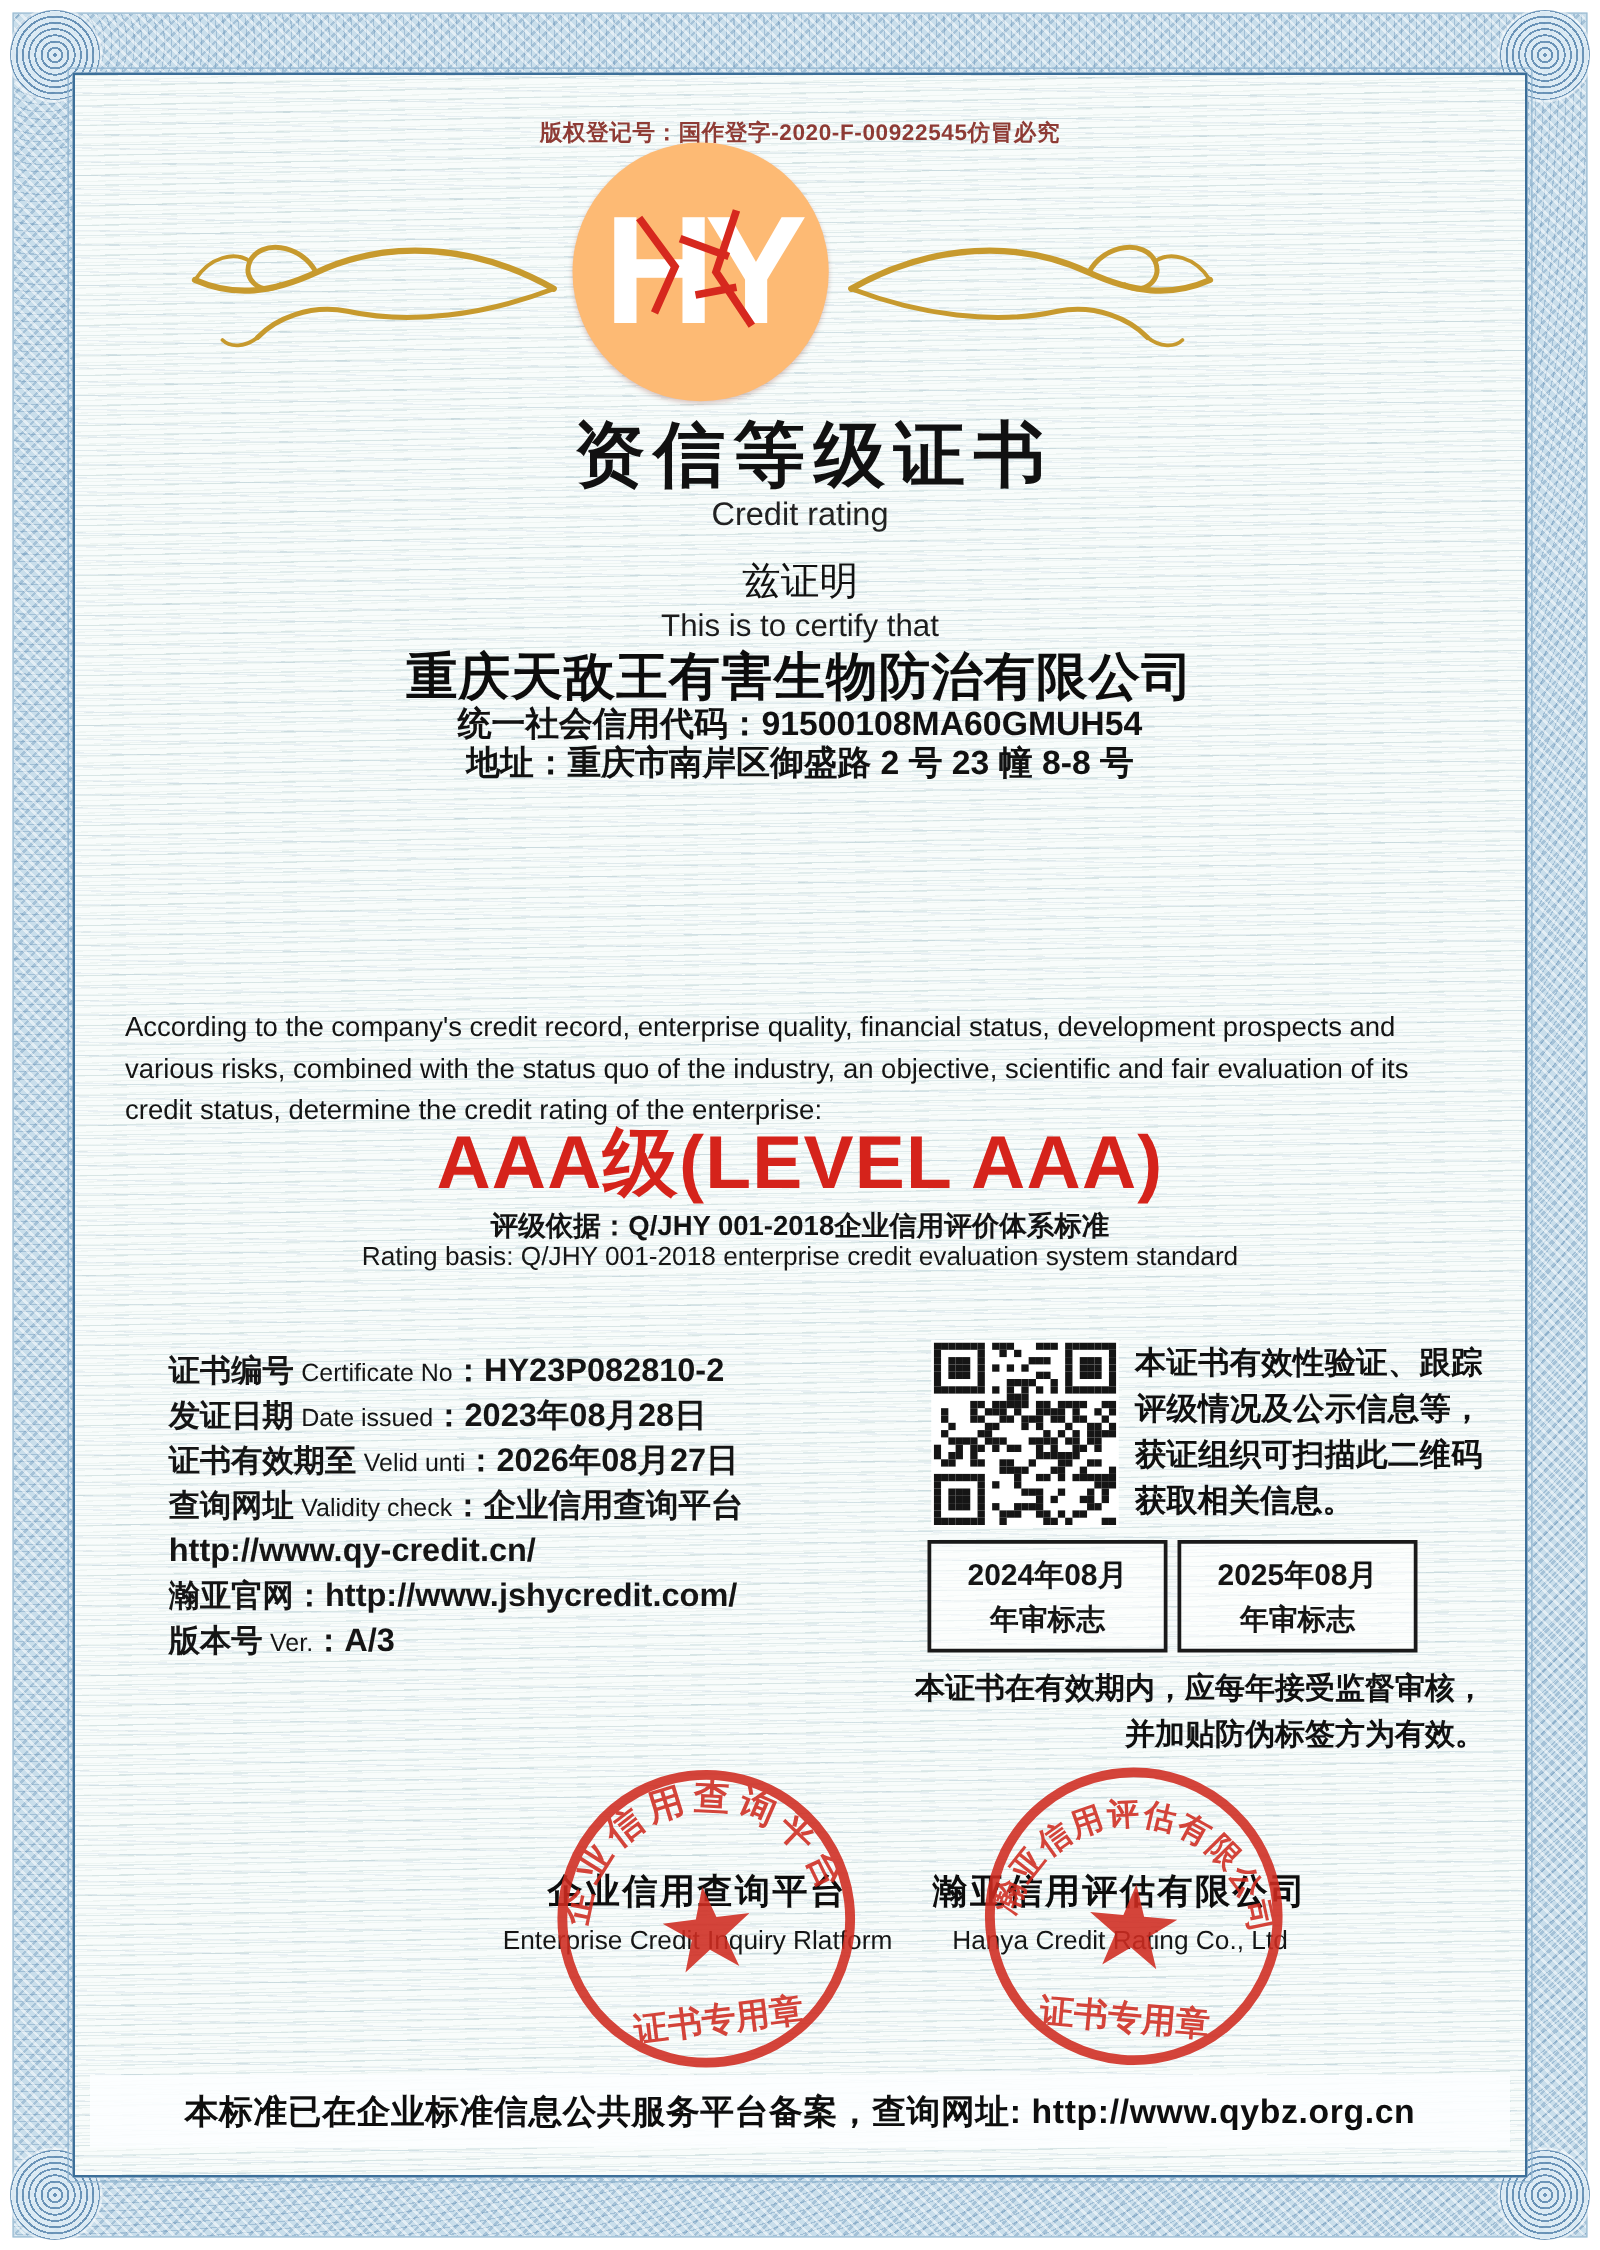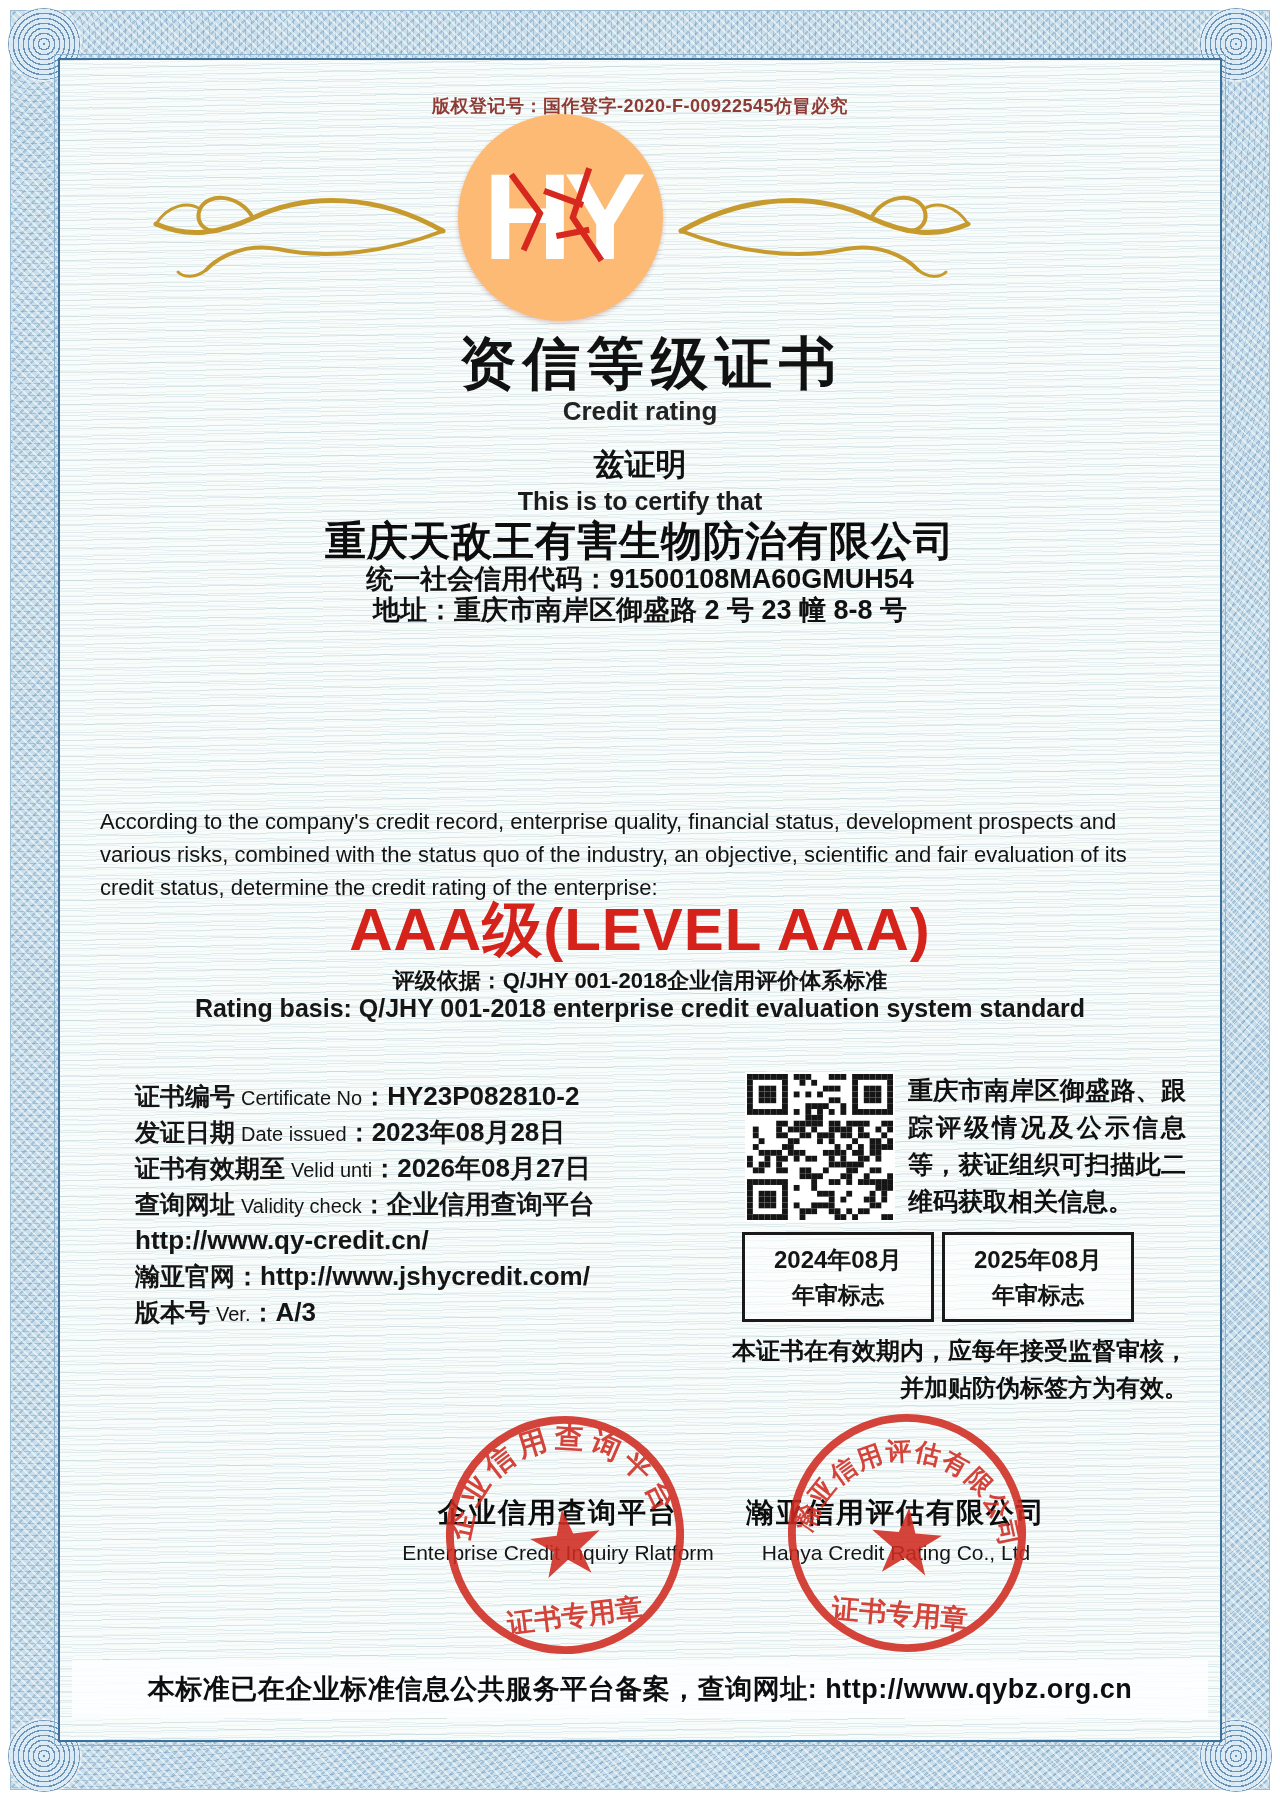--- a/index.html
+++ b/index.html
@@ -18,41 +18,41 @@
   .corner.tl{top:8px;left:8px}.corner.tr{top:8px;right:8px}
   .corner.bl{bottom:8px;left:8px}.corner.br{bottom:8px;right:8px}
   
   .inner{position:absolute;inset:58px;border:2px solid #3c6f99;outline:1px solid #8fb4cf;outline-offset:3px;
     background-color:#f8fcfb;
     background-image:
       repeating-linear-gradient(179deg, rgba(60,125,135,.13) 0 1px, transparent 1px 8px),
       repeating-linear-gradient(181.5deg, rgba(90,130,170,.10) 0 1px, transparent 1px 11px),
       repeating-linear-gradient(178deg, rgba(120,160,150,.08) 0 1px, transparent 1px 5px);}
   .abs{position:absolute;}
-  .ctr{text-align:center;font-weight:bold;}
+  .ctr{text-align:center;}
   
   .copyright{left:0;right:0;top:94px;text-align:center;font-size:18px;font-weight:600;color:#8e3b35;letter-spacing:.5px;}
   .logo{left:458px;top:114px;width:205px;height:207px;border-radius:50%;background:#fdba74;
         box-shadow:0 2px 4px rgba(120,30,20,.25);}
   .logo svg{width:100%;height:100%;}
   .flourish{top:176px;width:300px;height:110px;}
   .flourish.l{left:148px;}
   .flourish.r{left:676px;transform:scaleX(-1);}
   .title-cn{left:0;right:0;top:326px;font-size:57px;font-weight:700;letter-spacing:7px;color:#111;padding-left:22px;}
   .title-en{left:0;right:0;top:396px;font-size:26px;color:#222;}
   .certify-cn{left:0;right:0;top:444px;font-size:31px;color:#111;}
   .certify-en{left:0;right:0;top:487px;font-size:25px;color:#1c1c1c;}
   .company{left:0;right:0;top:514px;font-size:41px;font-weight:800;letter-spacing:1px;color:#0d0d0d;}
   .code{left:0;right:0;top:561px;font-size:27px;font-weight:600;color:#111;}
   .addr{left:0;right:0;top:592px;font-size:27px;font-weight:600;color:#111;}
   .para-cn{left:100px;width:1085px;top:735px;font-size:25px;font-weight:600;line-height:40px;color:#101010;text-align:justify;}
   .para-en{left:100px;width:1085px;top:805px;font-size:22px;line-height:33px;color:#141414;}
   .aaa{left:0;right:0;top:890px;font-size:60px;font-weight:800;color:#d5231b;letter-spacing:1px;text-align:center;}
   .basis-cn{left:0;right:0;top:966px;font-size:22px;font-weight:600;color:#131313;}
-  .basis-en{left:0;right:0;top:994px;font-size:25px;color:#161616;}
+  .basis-en{left:0;right:0;top:994px;font-size:21px;color:#161616;}
   
   .details{left:95px;top:1078px;width:560px;}
   .d-line{height:36px;line-height:36px;white-space:nowrap;margin-left:40px;}
   .d-cn{font-size:25px;font-weight:700;}
   .d-en{font-size:20px;font-weight:400;margin-left:6px;}
   .d-sep{font-size:25px;font-weight:700;}
   .d-val{font-size:26px;font-weight:600;}
   .d-cn:empty,.d-en:empty,.d-sep:empty{display:none;}
   
   .qr{left:745px;top:1072px;width:146px;height:146px;background:#fff;padding:2px;}
@@ -450,21 +450,21 @@
           <rect x="36" y="144" width="6" height="6"></rect>
           <rect x="54" y="144" width="6" height="6"></rect>
           <rect x="90" y="144" width="6" height="6"></rect>
           <rect x="96" y="144" width="6" height="6"></rect>
           <rect x="108" y="144" width="6" height="6"></rect>
           <rect x="138" y="144" width="6" height="6"></rect>
           <rect x="144" y="144" width="6" height="6"></rect>
         </g>
       </svg>
   </div>
-  <div class="abs qr-note">重庆市南岸区御盛路、跟踪评级情况及公示信息等，获证组织可扫描此二维码获取相关信息。</div>
+  <div class="abs qr-note">本证书有效性验证、跟踪评级情况及公示信息等，获证组织可扫描此二维码获取相关信息。</div>
 
   <div class="abs abox b1">
     <div class="m">2024年08月</div>
     <div class="t">年审标志</div>
   </div>
   <div class="abs abox b2">
     <div class="m">2025年08月</div>
     <div class="t">年审标志</div>
   </div>
   <div class="abs annual-note">

